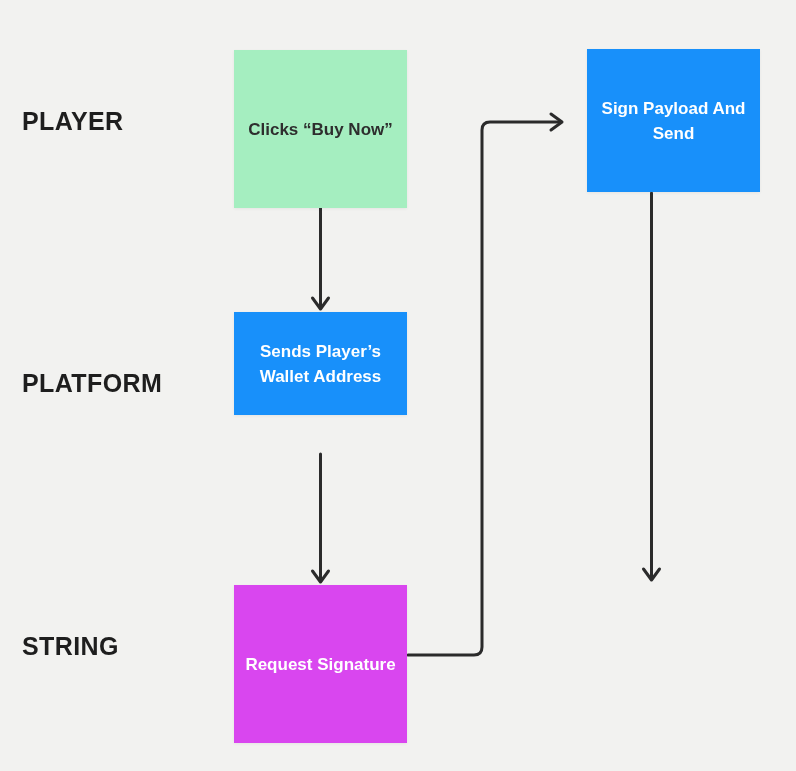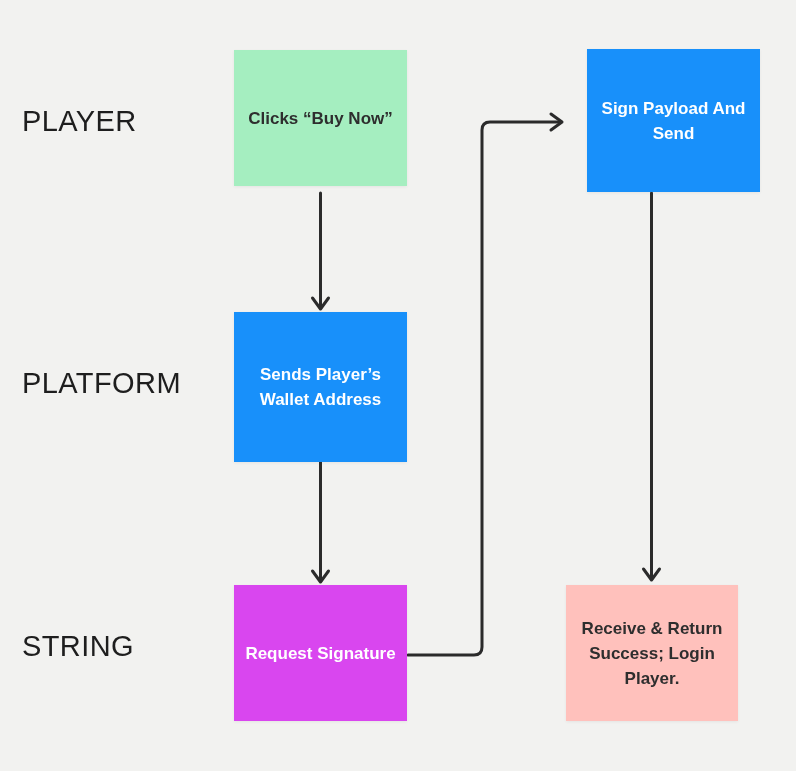--- a/index.html
+++ b/index.html
@@ -22,46 +22,46 @@
     fill: none;
     stroke: #2B2B2B;
     stroke-width: 3;
     stroke-linecap: round;
     stroke-linejoin: round;
   }
   .row-label {
     position: absolute;
     left: 22px;
     transform: translateY(-50%);
-    font-size: 29px;
-    font-weight: 400;
+    font-size: 25px;
+    font-weight: 700;
     letter-spacing: 0.4px;
     color: #1E1E1E;
     white-space: nowrap;
     text-align: center;
   }
   #row-label-0 { top: 121px; }
   #row-label-1 { top: 383px; }
   #row-label-2 { top: 646px; }
   .node {
     position: absolute;
-    width: 173px; height: 136px;
+    width: 173px; height: 158px;
     display: flex;
     align-items: center;
     justify-content: center;
     text-align: center;
     font-weight: 700;
     font-size: 17px;
     line-height: 25px;
     padding: 0 8px;
     box-shadow: 0 1px 3px rgba(0,0,0,0.06);
   }
   #node-0 { left: 234px; top: 50px;  background: #A5EEC0; color: #2E2E2E; }
   #node-1 { left: 587px; top: 49px;  height: 143px; background: #1890FA; color: #FFFFFF; }
-  #node-2 { left: 234px; top: 312px; height: 150px; background: #1890FA; color: #FFFFFF; }
+  #node-2 { left: 234px; top: 312px; height: 103px; background: #1890FA; color: #FFFFFF; }
   #node-3 { left: 234px; top: 585px; background: #1890FA; color: #FFFFFF; }
   #node-4 { left: 566px; top: 585px; width: 172px; background: #FFC1BC; color: #2E2E2E; }
 </style>
 </head>
 <body>
 
 <div class="canvas" style="background: rgb(242, 242, 240);">
 
   <svg class="edges-layer" viewBox="0 0 796 771" xmlns="http://www.w3.org/2000/svg">
 
@@ -95,17 +95,14 @@
   </div>
   <div class="node" id="node-1" style="background: rgb(24, 144, 250); color: rgb(255, 255, 255);">
     <span>Sign Payload And Send</span>
   </div>
   <div class="node" id="node-2" style="background: rgb(24, 144, 250); color: rgb(255, 255, 255);">
     <span>Sends Player’s Wallet Address</span>
   </div>
   <div class="node" id="node-3" style="background: #d946ef; color: rgb(255, 255, 255);">
     <span>Request Signature</span>
   </div>
-  <div class="node" id="node-4" style="background: rgb(255, 193, 188); color: rgb(46, 46, 46);">
-    <span>Receive &amp; Return Success; Login Player.</span>
-  </div>
 
 </div>
 
 </body></html>

